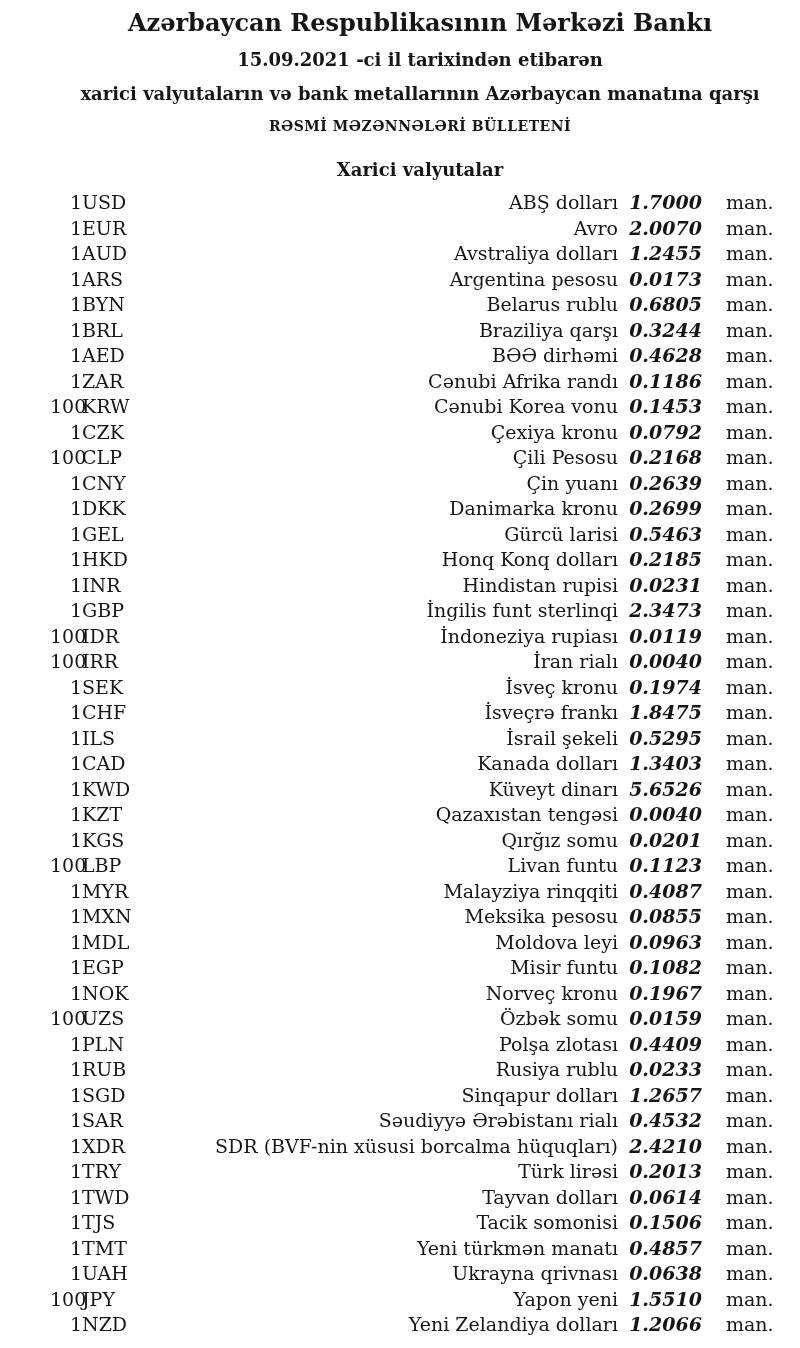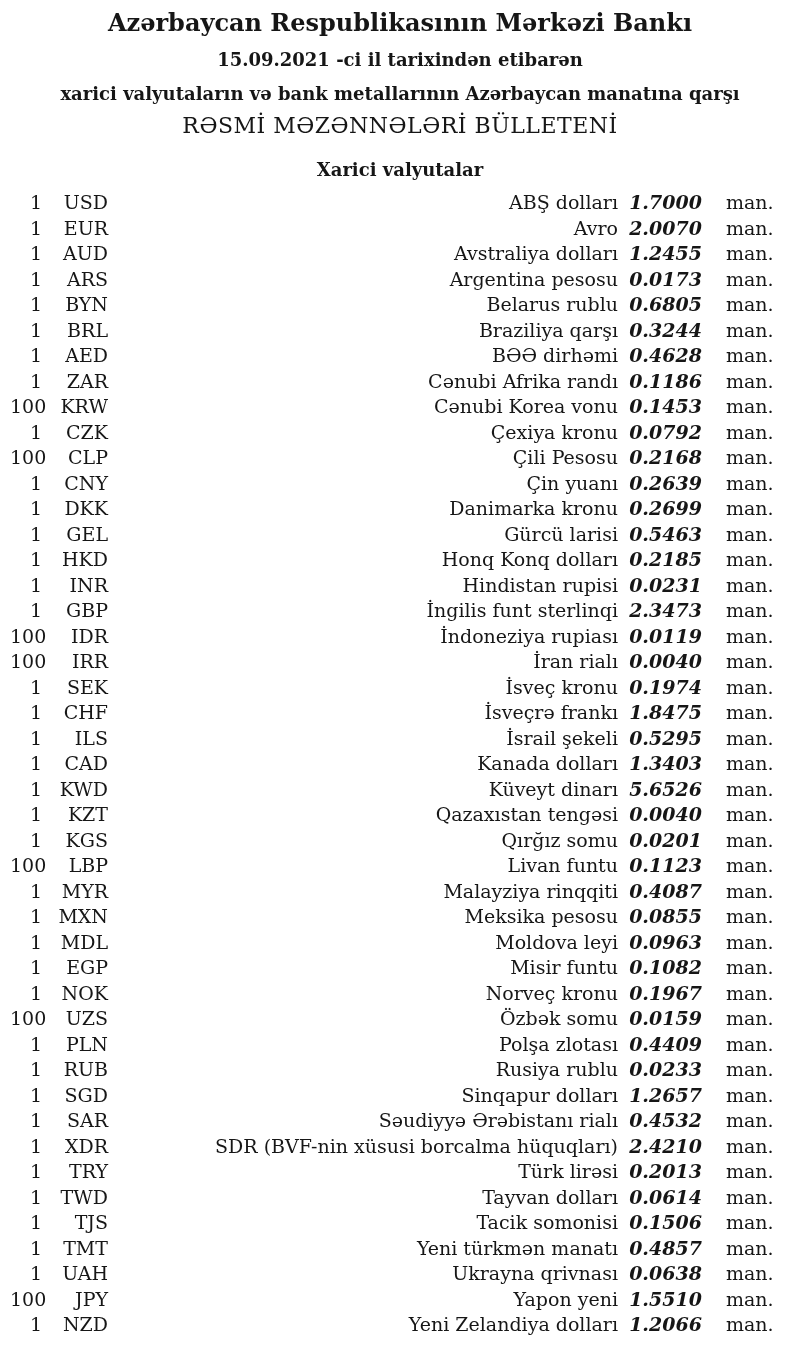--- a/index.html
+++ b/index.html
@@ -9,42 +9,43 @@
     height: 1348px;
     font-family: "DejaVu Serif", "Liberation Serif", serif;
     color: #161616;
     overflow: hidden;
   }
   .page {
     width: 800px;
     height: 1348px;
     background: #ffffff;
     overflow: hidden;
+    padding-left: 40px;
   }
   .doc-header { text-align: center; padding-top: 8px; }
   .bank-name {
     font-size: 24px;
     font-weight: bold;
     line-height: 30px;
   }
   .date-line {
     font-size: 18px;
     font-weight: bold;
     margin-top: 11px;
     line-height: 22px;
   }
   .subject-line {
     font-size: 18px;
     font-weight: bold;
     margin-top: 12px;
     line-height: 22px;
   }
   .bulletin-line {
-    font-size: 22px;
-    font-weight: normal;
+    font-size: 14px;
+    font-weight: bold;
     margin-top: 10px;
     line-height: 22px;
     letter-spacing: 0.5px;
   }
   .section-title {
     text-align: center;
     font-size: 18px;
     font-weight: bold;
     margin-top: 22px;
     line-height: 22px;
@@ -52,21 +53,21 @@
   .rates-table { margin-top: 10px; }
   .row {
     display: flex;
     align-items: baseline;
     height: 25.5px;
     font-size: 19px;
     padding: 0 28px 0 10px;
     white-space: nowrap;
   }
   .qty   { flex: none; width: 32px;  text-align: right; }
-  .code  { flex: none; width: 66px;  text-align: right; }
+  .code  { flex: none; width: 66px;  text-align: left; }
   .name  { flex: 1;    padding-left: 7px; text-align: right; overflow: hidden; }
   .rate  { flex: none; width: 95px;  text-align: center; font-weight: bold; font-style: italic; }
   .unit  { flex: none; width: 46px;  margin-left: 13px; text-align: left; }
 </style>
 </head>
 <body>
 
 <div class="page">
 
   <header class="doc-header">

